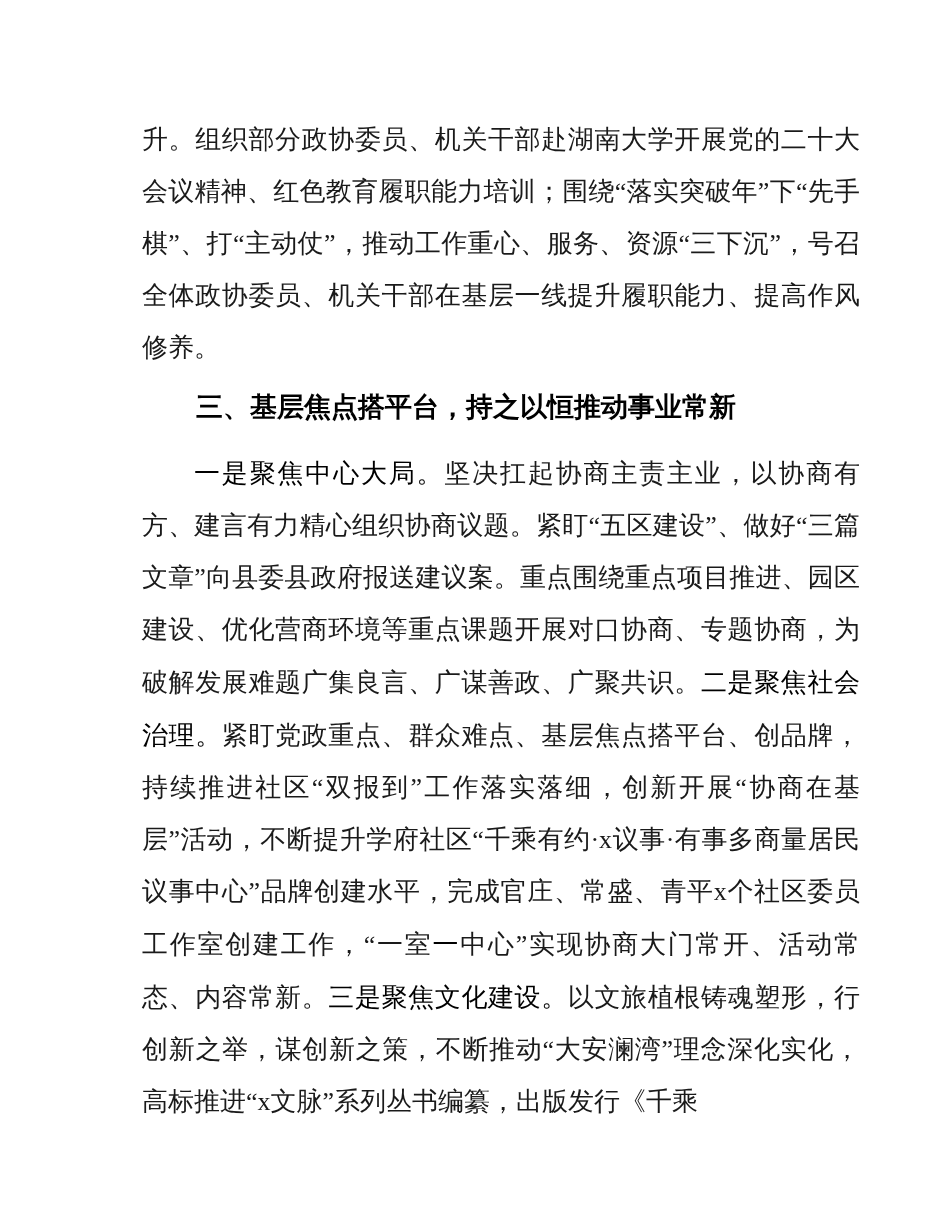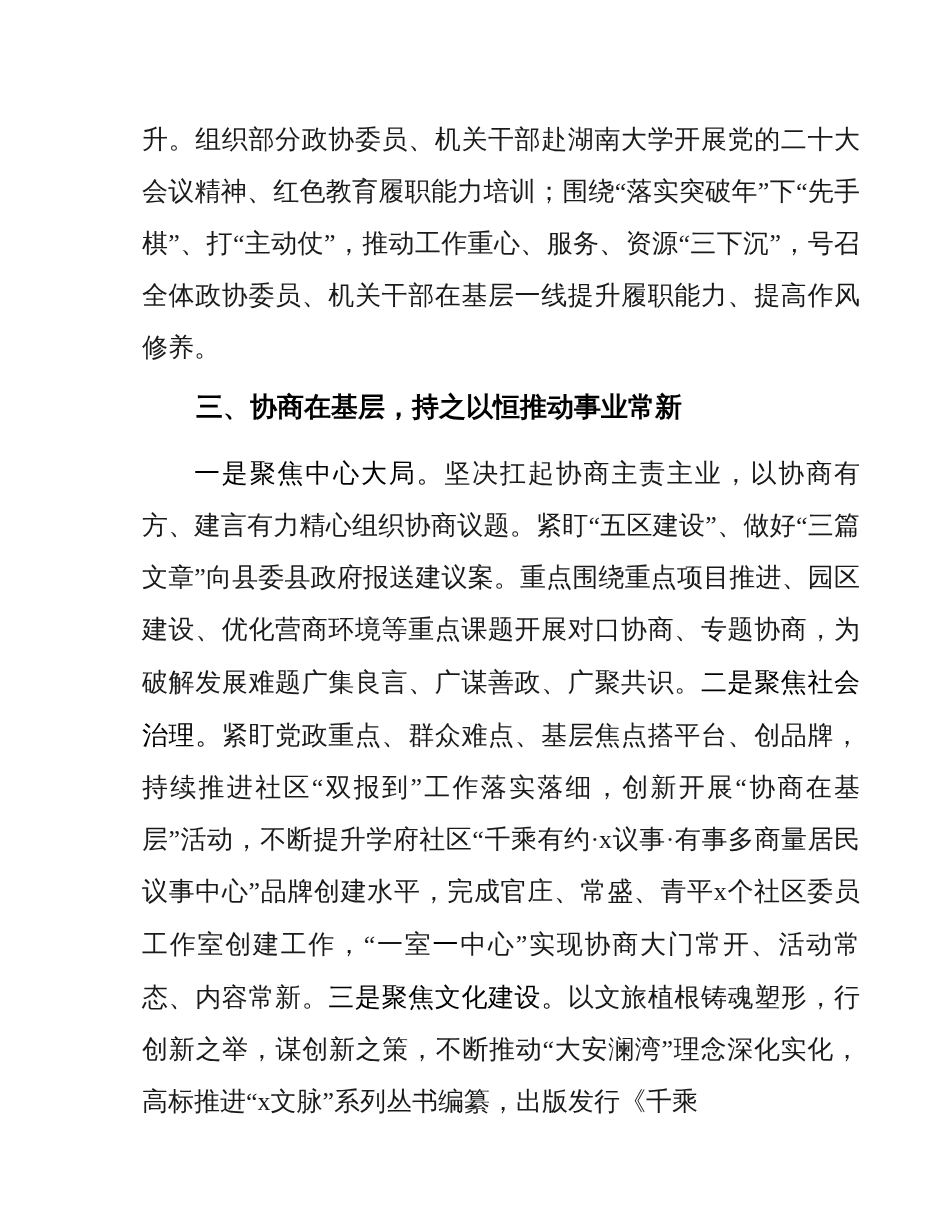--- a/index.html
+++ b/index.html
@@ -49,19 +49,19 @@
     font-family: "Liberation Sans", "DejaVu Sans", sans-serif;
   }
 </style>
 </head>
 <body>
 
 <div class="page">
 
   <p class="para">升。组织部分政协委员、机关干部赴湖南大学开展党的二十大会议精神、红色教育履职能力培训；围绕“落实突破年”下“先手棋”、打“主动仗”，推动工作重心、服务、资源“三下沉”，号召全体政协委员、机关干部在基层一线提升履职能力、提高作风修养。</p>
 
-  <h2 class="heading">三、协商在基层，持之以恒推动事业常新</h2>
+  <h2 class="heading">三、基层焦点搭平台，持之以恒推动事业常新</h2>
 
   <p class="para indent">
     <span class="b">一是聚焦中心大局。</span><span>坚决扛起协商主责主业，以协商有方、建言有力精心组织协商议题。紧盯“五区建设”、做好“三篇文章”向县委县政府报送建议案。重点围绕重点项目推进、园区建设、优化营商环境等重点课题开展对口协商、专题协商，为破解发展难题广集良言、广谋善政、广聚共识。</span><span class="b">二是聚焦社会治理。</span><span>紧盯党政重点、群众难点、基层焦点搭平台、创品牌，持续推进社区“双报到”工作落实落细，创新开展“协商在基层”活动，不断提升学府社区“千乘有约·x议事·有事多商量居民议事中心”品牌创建水平，完成官庄、常盛、青平x个社区委员工作室创建工作，“一室</span><span class="b">一</span><span>中心”实现协商大门常开、活动常态、内容常新。</span><span class="b">三是聚焦文化建设。</span><span>以文旅植根铸魂塑形，行创新之举，谋创新之策，不断推动“大安澜湾”理念深化实化，高标推进“x文脉”系列丛书编纂，出版发行《千乘</span>
   </p>
 
 </div>
 
 </body></html>

